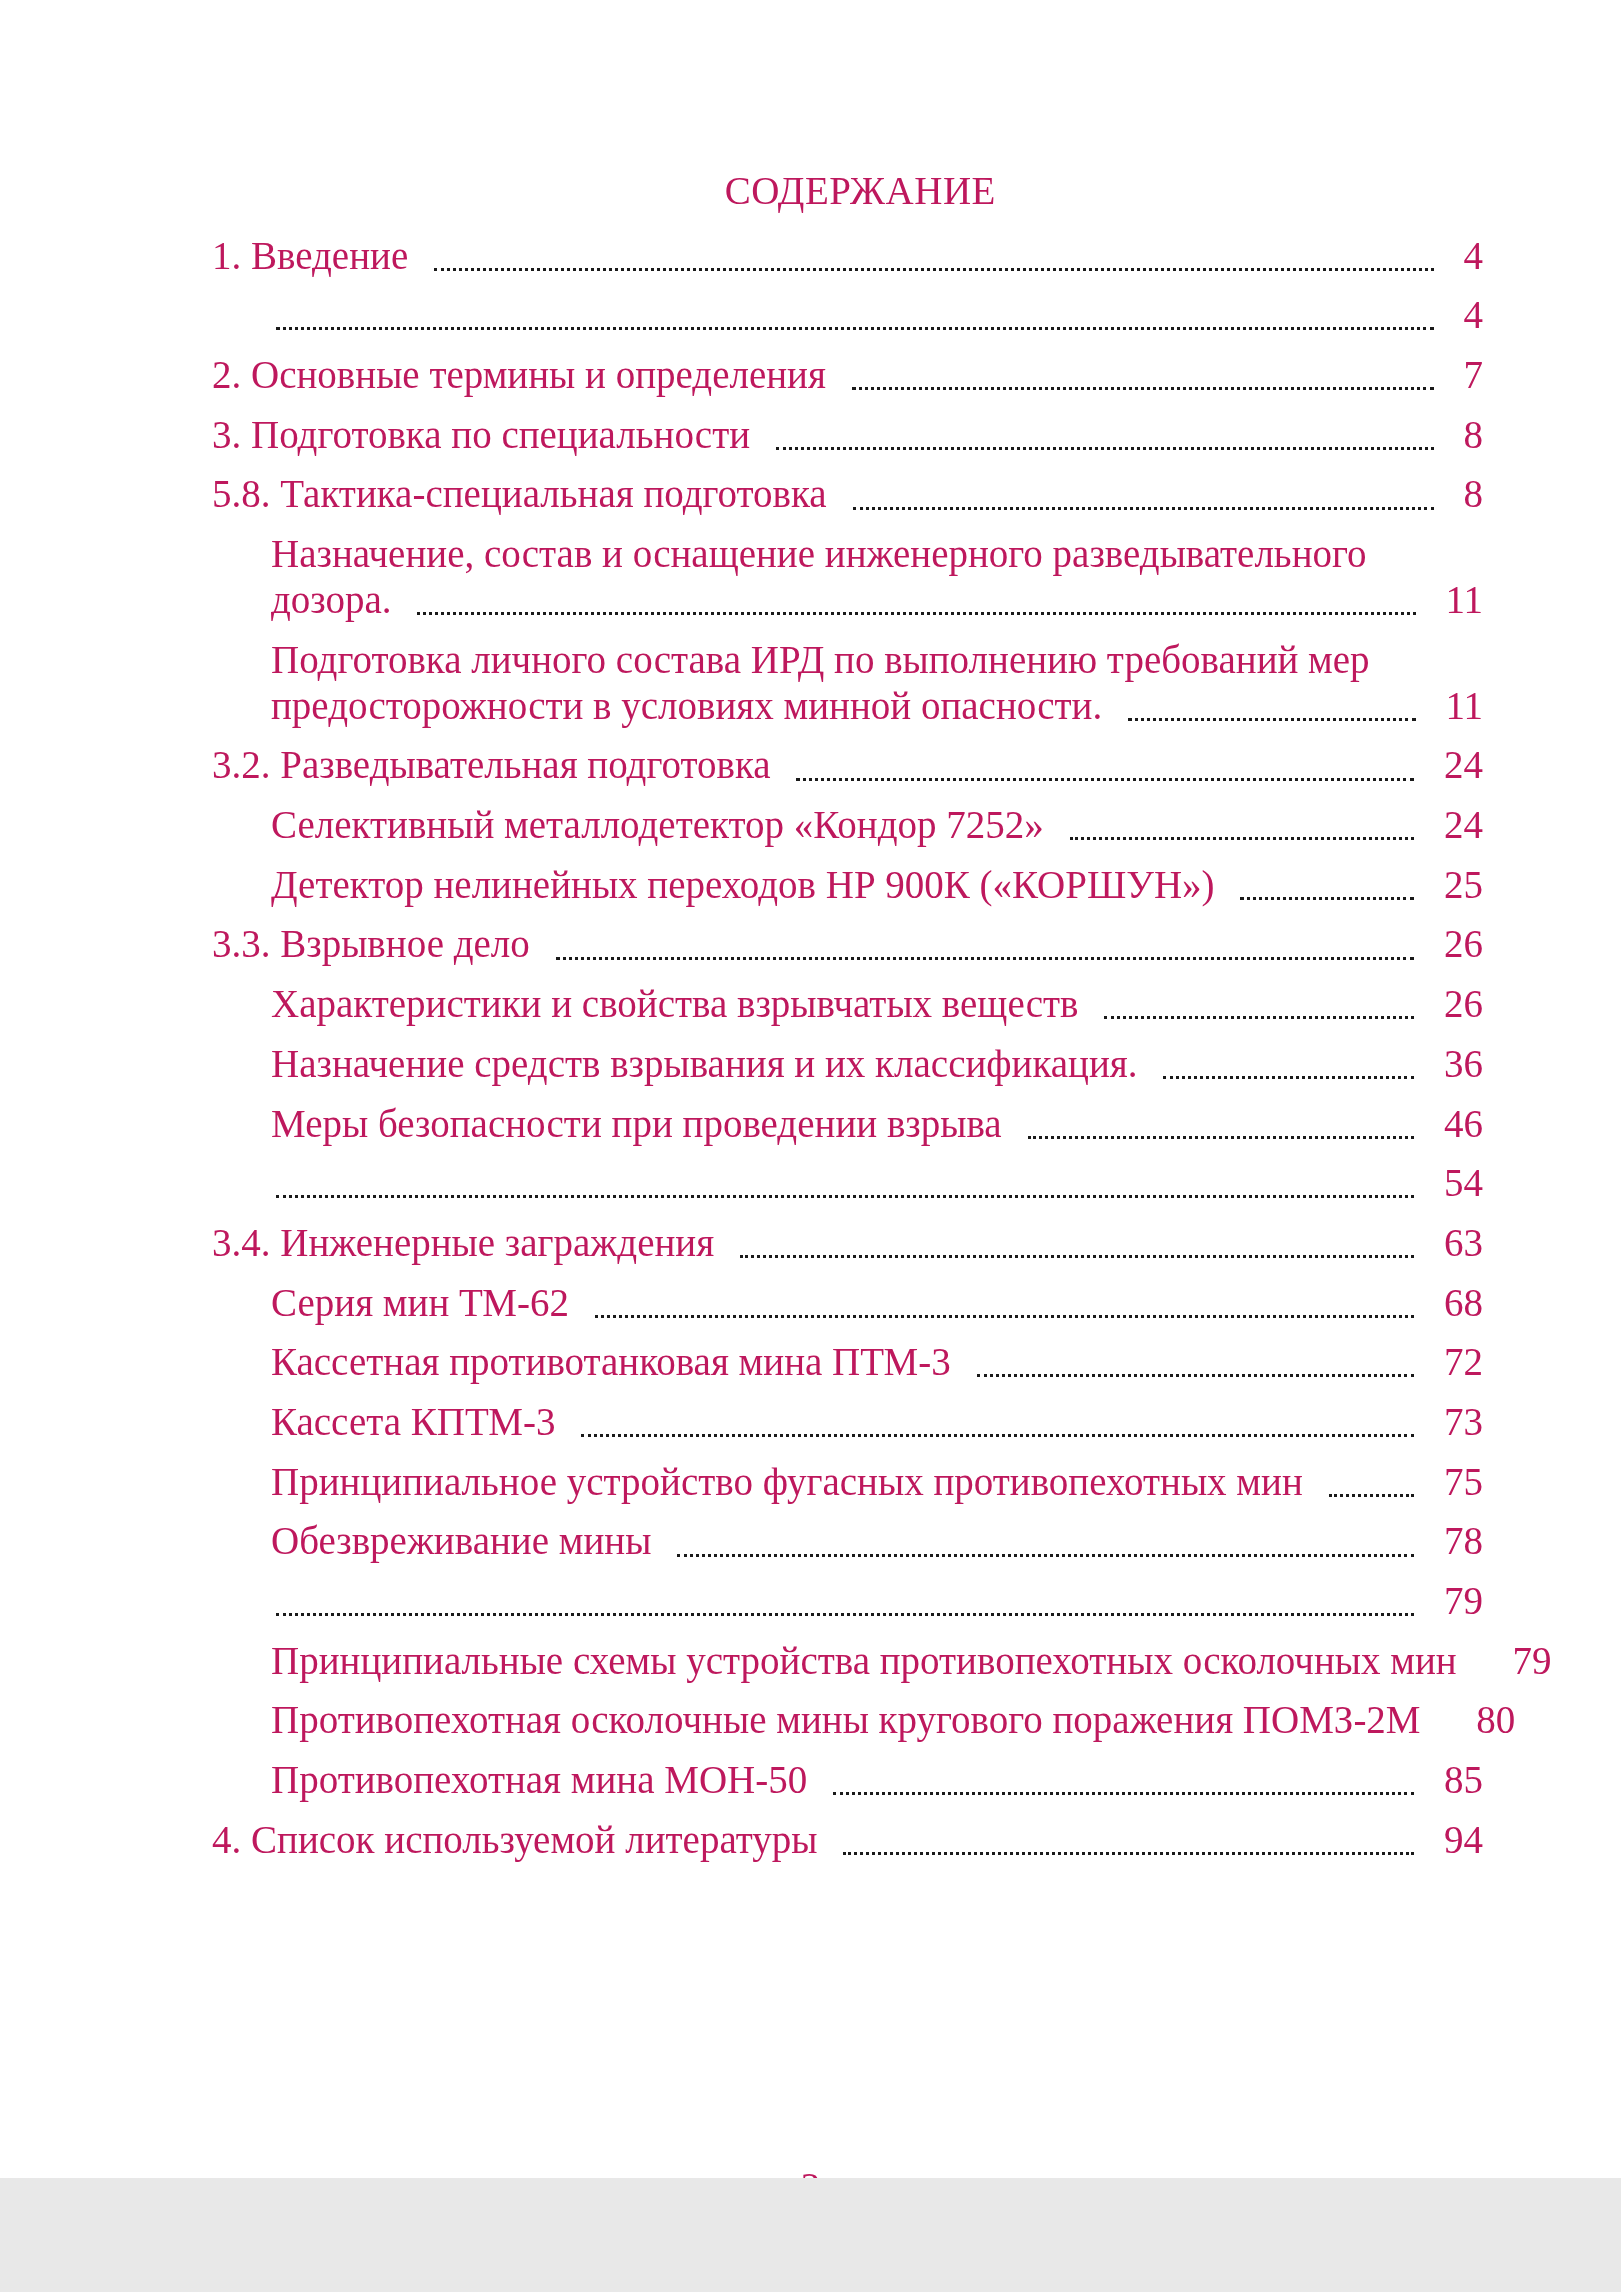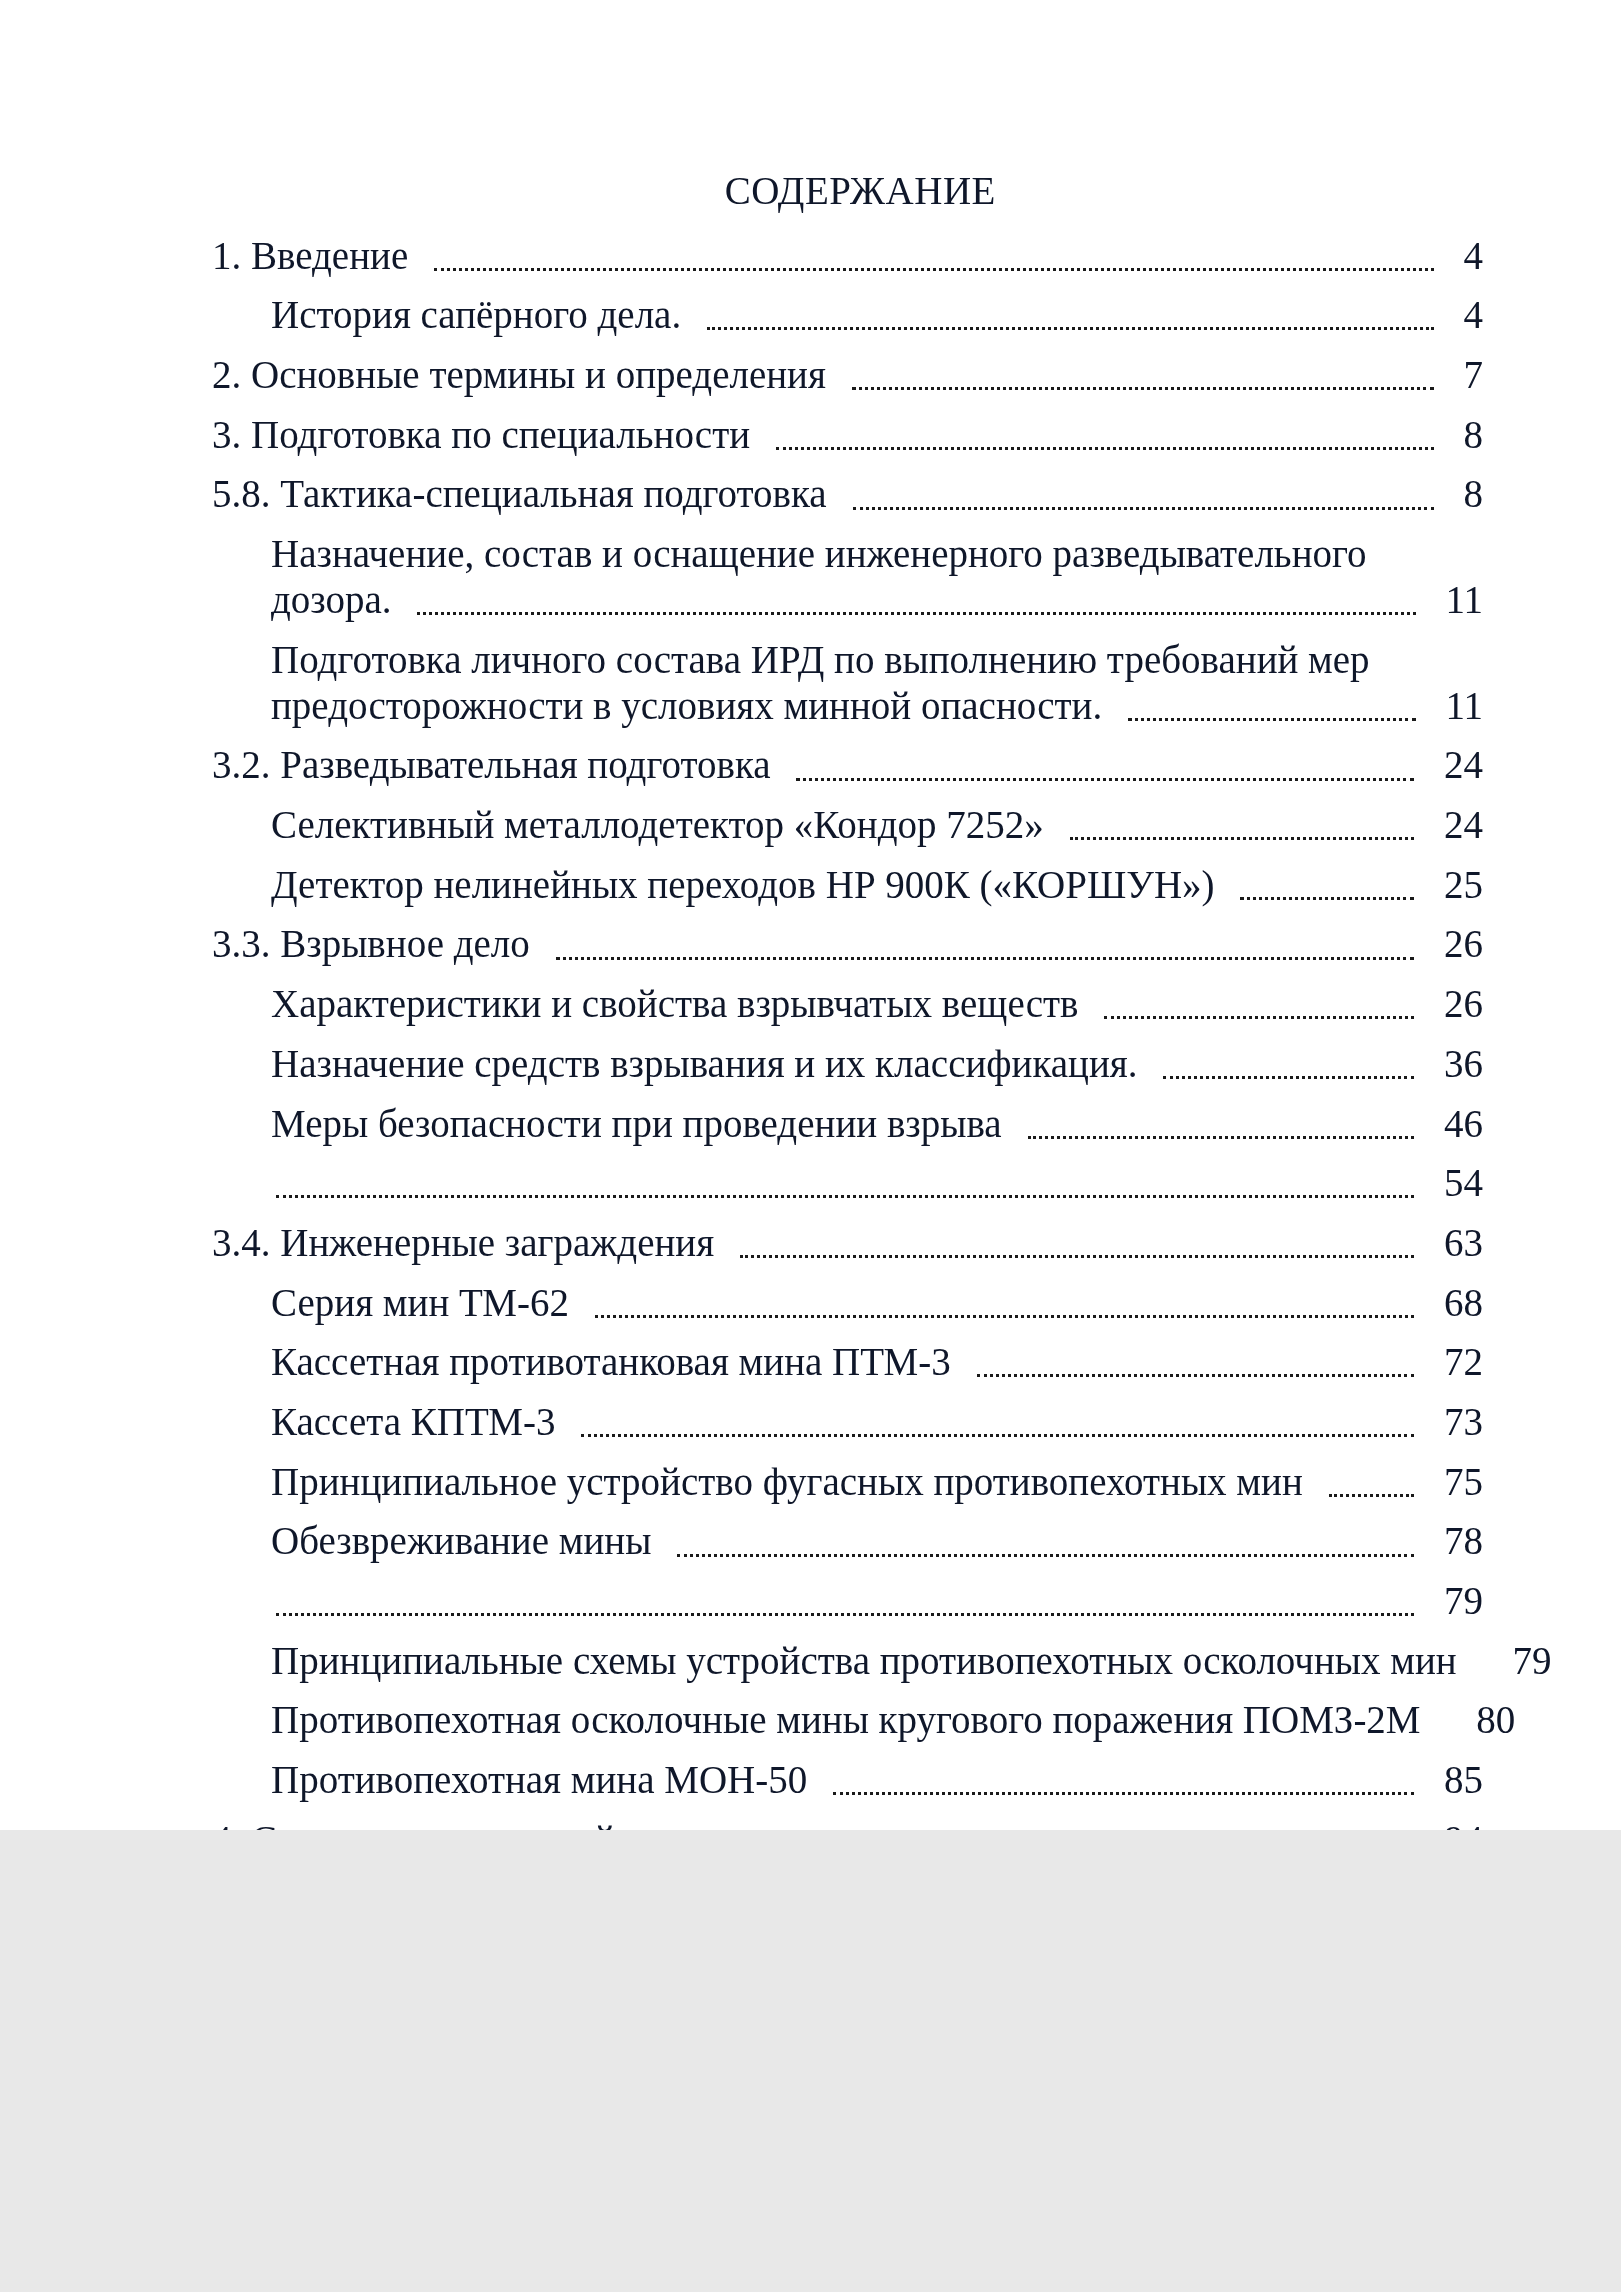--- a/index.html
+++ b/index.html
@@ -3,23 +3,23 @@
 <meta charset="utf-8">
 <style>
   html, body {
     margin: 0;
     padding: 0;
     background: #e8e8e8;
   }
   .page {
     position: relative;
     width: 1621px;
-    height: 1830px;
+    height: 2178px;
     background: #ffffff;
-    color: #0f172a;
+    color: #be185d;
     font-family: "Liberation Serif", "DejaVu Serif", serif;
     overflow: hidden;
   }
   .content {
     position: absolute;
     left: 212px;
     top: 168px;
     width: 1271px;
   }
   .doc-title {
@@ -88,21 +88,20 @@
     <div class="wrap-lines"></div>
     <div class="toc-line last-line">
       <span class="entry-text">1. Введение</span>
       <span class="toc-leader"></span>
       <span class="page-num">4</span>
     </div>
   </div>
         <div class="toc-entry level-1">
     <div class="wrap-lines"></div>
     <div class="toc-line last-line">
-      <span class="entry-text">История сапёрного дела.</span>
       <span class="toc-leader"></span>
       <span class="page-num">4</span>
     </div>
   </div>
         <div class="toc-entry level-0">
     <div class="wrap-lines"></div>
     <div class="toc-line last-line">
       <span class="entry-text">2. Основные термины и определения</span>
       <span class="toc-leader"></span>
       <span class="page-num">7</span>

